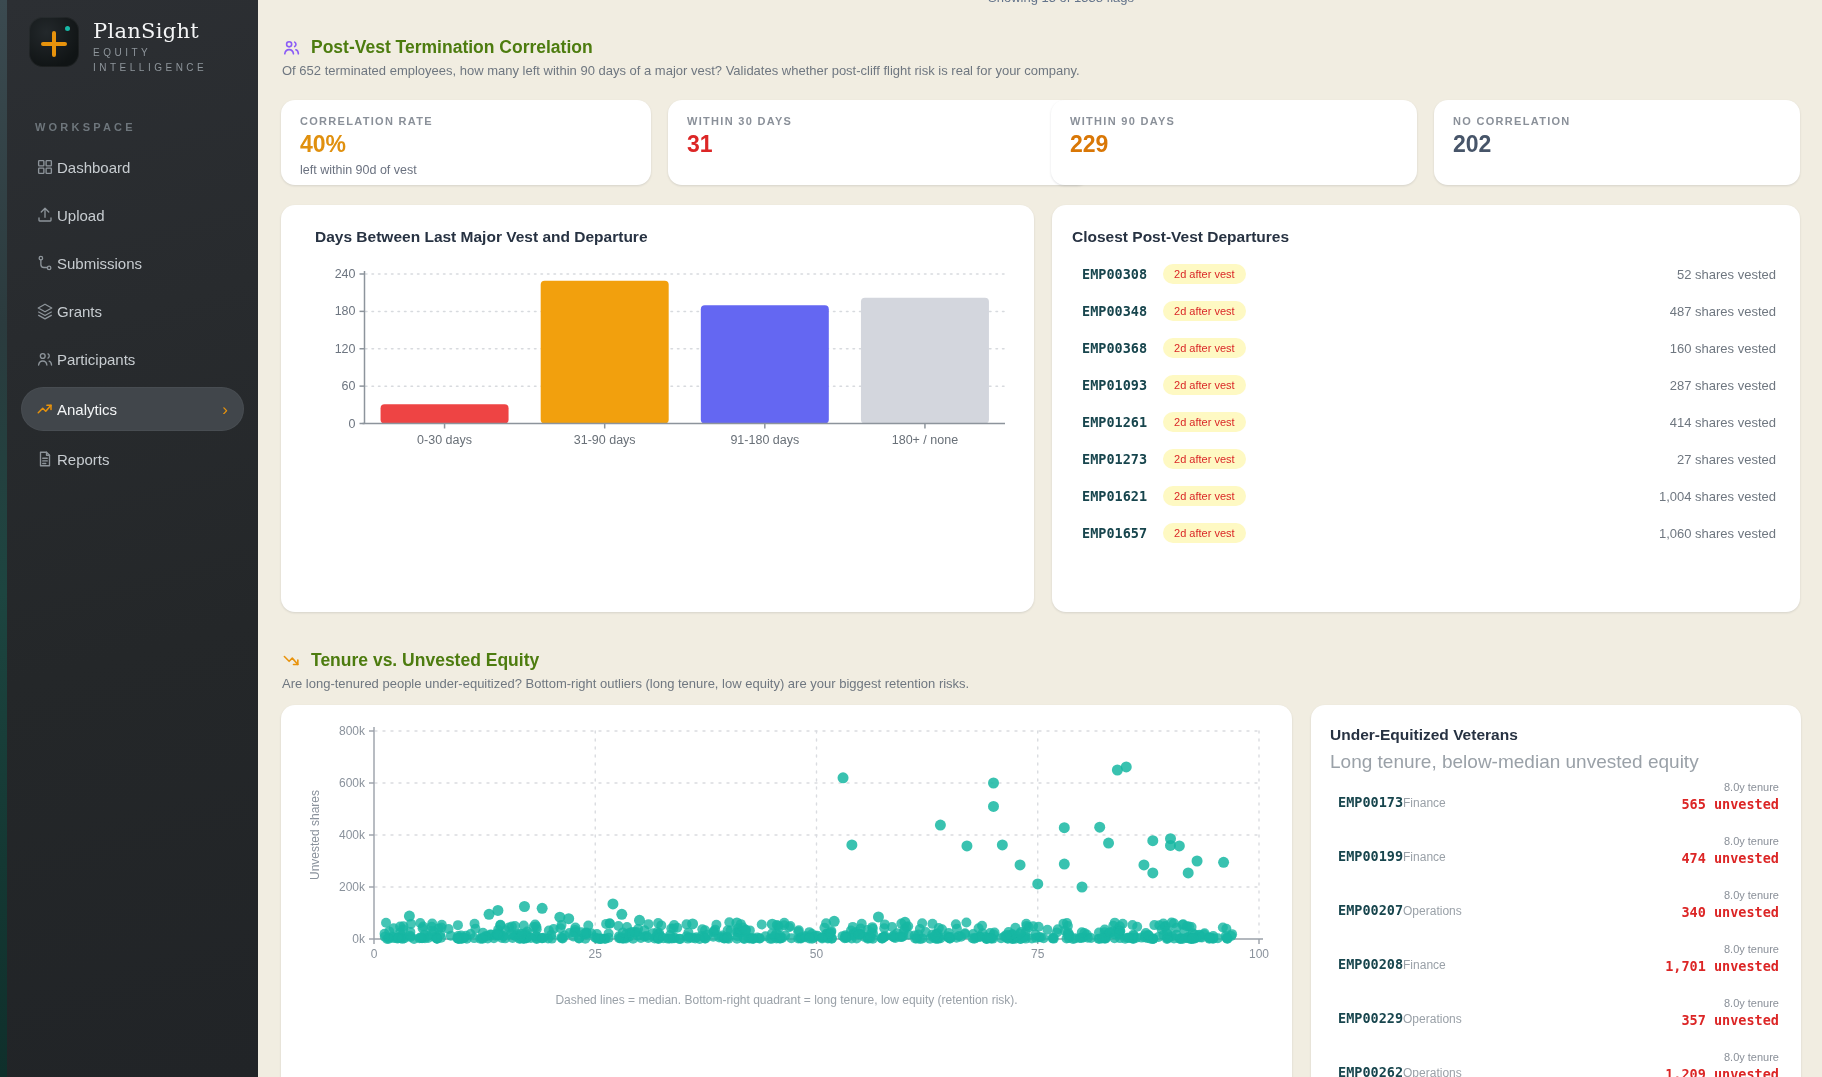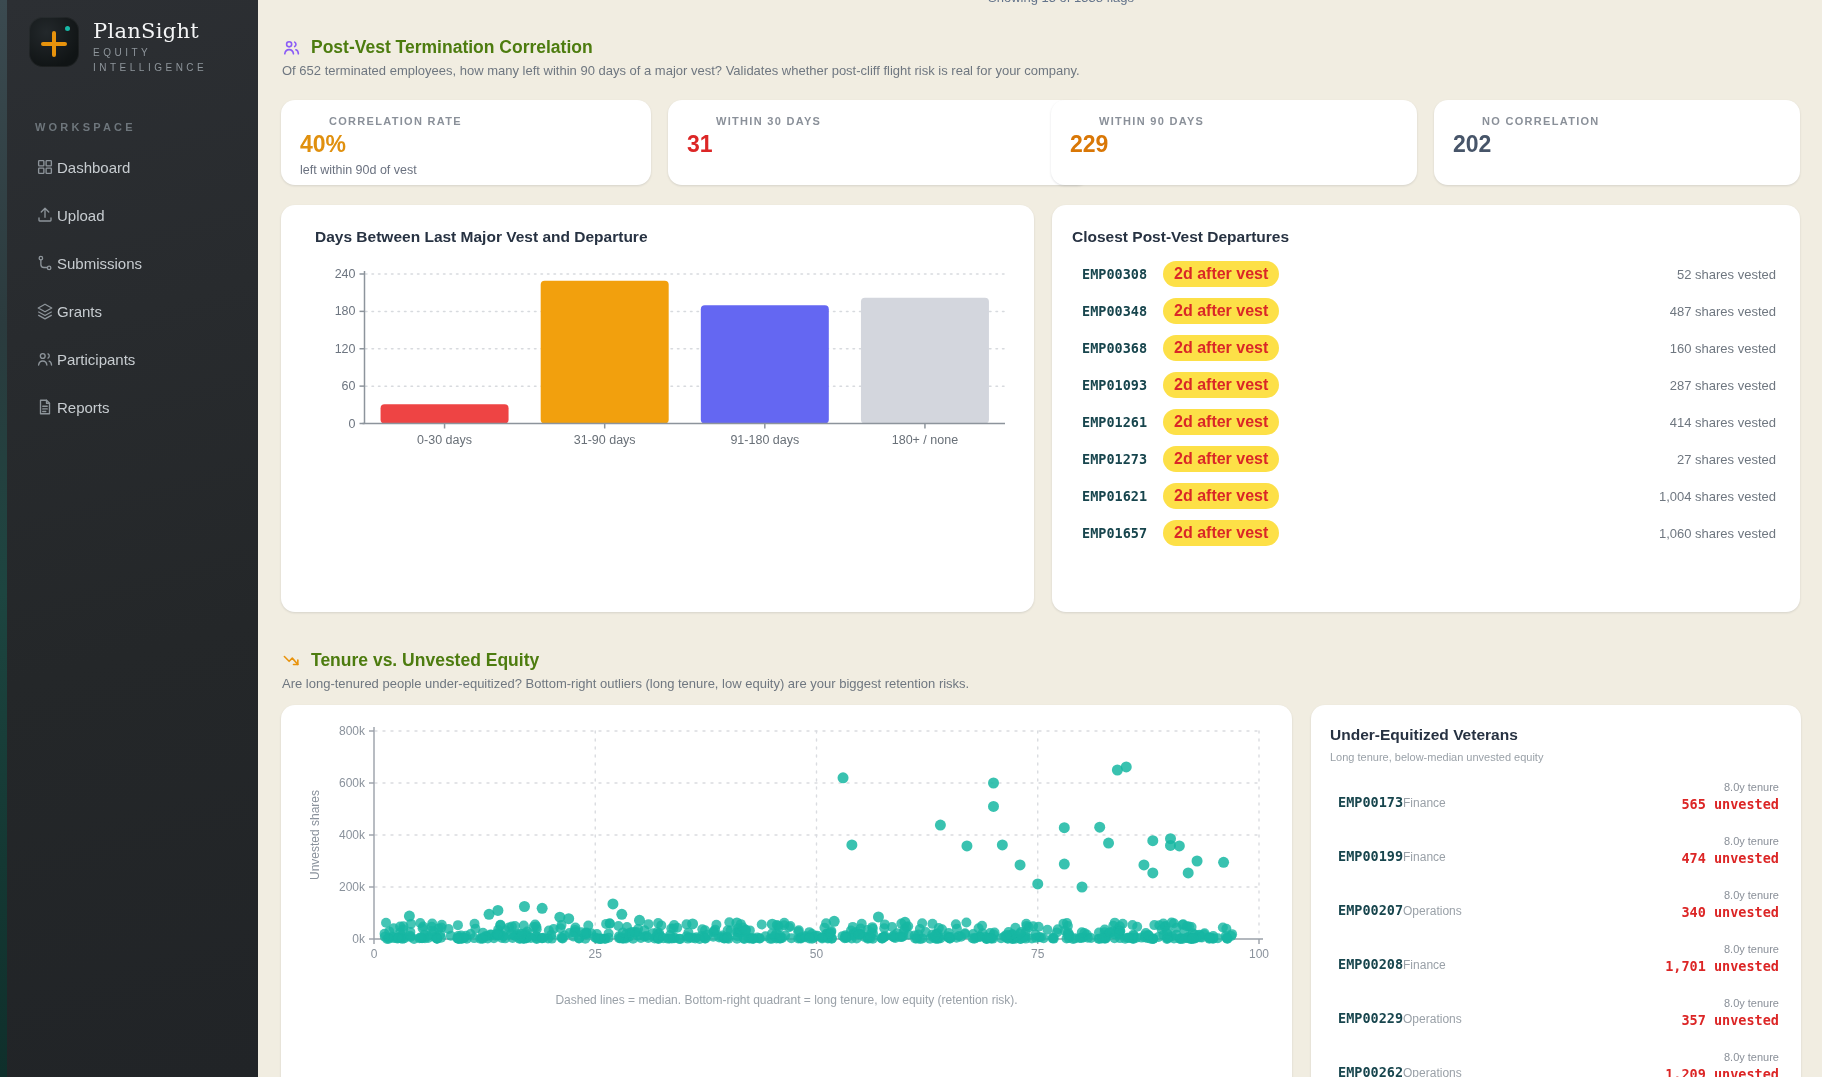--- a/index.html
+++ b/index.html
@@ -40,31 +40,31 @@
 
   .sec-head { position:absolute; display:flex; align-items:center; gap:10px; }
   .sec-title { font-size:17.5px; font-weight:bold; color:#4d7c0f; }
   .sec-sub { position:absolute; font-size:13px; color:#6f7780; }
   .sec-icon { width:19px; height:19px; display:flex; }
 
   .card { position:absolute; background:#ffffff; border-radius:14px;
     box-shadow:0 1px 3px rgba(15,23,42,.07), 0 1px 2px rgba(15,23,42,.05); }
 
   
-  .stat-label { position:absolute; left:19px; top:15px; font-size:11px; letter-spacing:1.3px; color:#8a9099; font-weight:bold;margin-left:29px; }
+  .stat-label { position:absolute; left:19px; top:15px; font-size:11px; letter-spacing:1.3px; color:#8a9099; font-weight:bold; }
   .stat-value { position:absolute; left:19px; top:31px; font-size:23px; font-weight:bold; }
   .stat-sub { position:absolute; left:19px; top:63px; font-size:12.5px; color:#6b7280; }
 
   .panel-title { position:absolute; font-size:15.5px; font-weight:bold; color:#273242; }
-  .panel-sub { position:absolute; font-size:11px; color:#9aa1a8; }
+  .panel-sub { position:absolute; font-size:19px; color:#9aa1a8; }
 
   
   .dep-row { position:absolute; left:30px; right:24px; height:34px; display:flex; align-items:center; }
   .emp-id { font-family:"DejaVu Sans Mono", monospace; font-size:13.5px; font-weight:bold; color:#17454d; }
-  .dep-badge { margin-left:16px; background:#fde047; color:#da2727; font-size:16px; font-weight:bold;
+  .dep-badge { margin-left:16px; background:#fef9c3; color:#da2727; font-size:11px; font-weight:normal;
     padding:4px 11px; border-radius:999px; }
   .dep-shares { margin-left:auto; font-size:13px; color:#6f7780; }
 
   
   .axis-caption { position:absolute; font-size:12px; color:#9aa1a8; text-align:center; }
 
   
   .vet-row { position:absolute; left:27px; right:22px; height:42px; }
   .vet-dept { font-size:12px; color:#9aa1a8; }
   .vet-right { position:absolute; right:0; top:0; text-align:right; }
@@ -140,20 +140,30 @@
       <div class="nav-item">
         <span class="nicon">
           <svg width="18" height="18" viewBox="0 0 24 24" fill="none" stroke="currentColor" stroke-width="1.8" stroke-linecap="round">
               <circle cx="9" cy="8" r="3.2"></circle>
               <path d="M3.5 20c.5-3.5 2.6-5.3 5.5-5.3s5 1.8 5.5 5.3"></path>
               <path d="M16 5.2a3.2 3.2 0 0 1 0 5.6"></path>
               <path d="M17.5 14.9c2 .6 3 2.3 3.2 5.1"></path>
             </svg>
         </span>
         <span>Participants</span>
+      </div>
+      <div class="nav-item active">
+        <span class="nicon">
+          <svg width="18" height="18" viewBox="0 0 24 24" fill="none" stroke="currentColor" stroke-width="2" stroke-linecap="round" stroke-linejoin="round">
+              <path d="M3 17l6-6 4 4 7-8"></path>
+              <path d="M14.5 7H20v5.5"></path>
+            </svg>
+        </span>
+        <span>Analytics</span>
+        <span class="nav-chevron">›</span>
       </div>
       <div class="nav-item">
         <span class="nicon">
           <svg width="18" height="18" viewBox="0 0 24 24" fill="none" stroke="currentColor" stroke-width="1.8" stroke-linecap="round" stroke-linejoin="round">
               <path d="M6 3h8l4 4v14H6z"></path>
               <path d="M14 3v4h4"></path>
               <path d="M9 11h6M9 14.5h6M9 18h4"></path>
             </svg>
         </span>
         <span>Reports</span>

